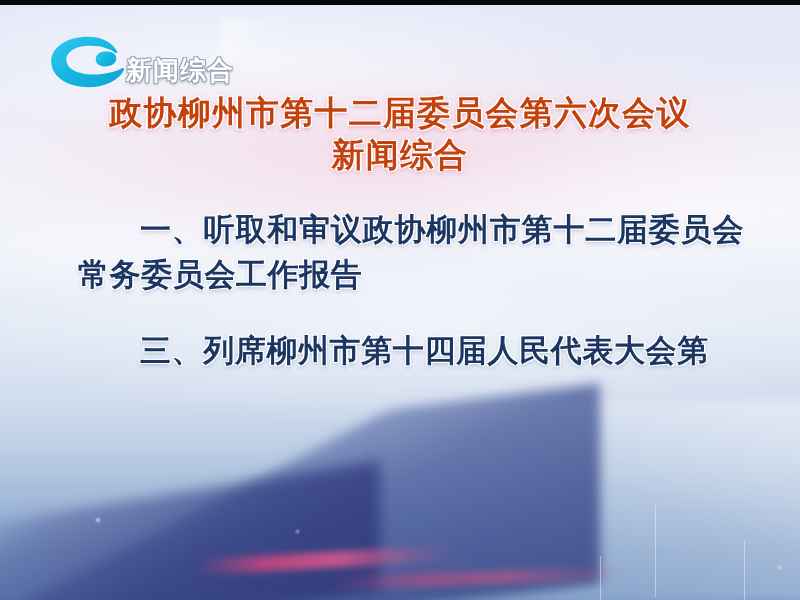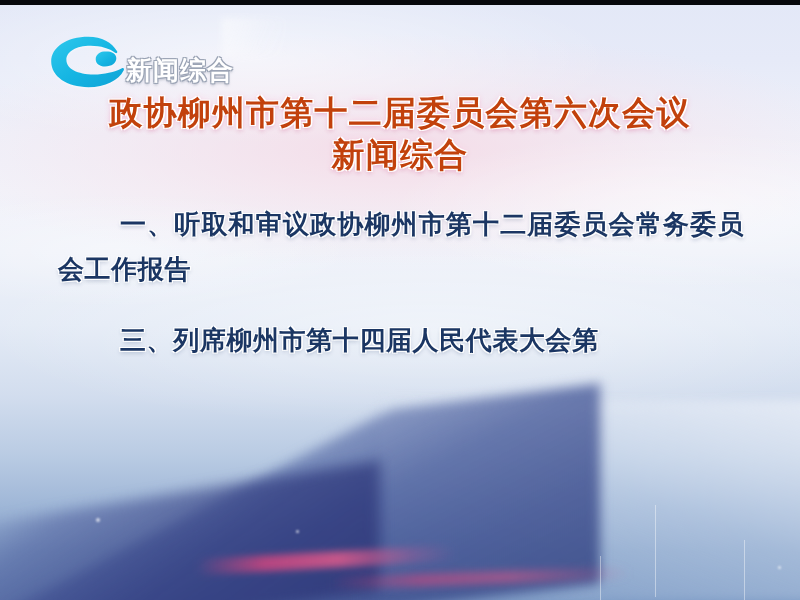--- a/index.html
+++ b/index.html
@@ -256,34 +256,35 @@
 
   .subtitle-group { margin-top: 20px; }
 
   #agenda-list {
     margin-top: 20px;
     padding: 0 56px 0 58px;
   }
 
   .agenda-item {
     font-family: "DejaVu Sans", "Liberation Sans", sans-serif;
-    font-size: 26px;
+    font-size: 31px;
     font-weight: 700;
     line-height: 45px;
     letter-spacing: 0.6px;
     color: #1b3663;
     text-indent: 62px;
     text-align: justify;
     text-align-last: left;
     text-shadow:
       -1.3px -1.3px 0 rgba(255,255,255,0.92),
        1.3px -1.3px 0 rgba(255,255,255,0.92),
       -1.3px  1.3px 0 rgba(255,255,255,0.92),
        1.3px  1.3px 0 rgba(255,255,255,0.92),
        0 2px 4px rgba(40, 62, 110, 0.30);
+    margin-left: 20px;
   }
 </style>
 </head>
 <body>
 
 <div id="broadcast-frame">
 
   <div class="bg-layer bg-sky"></div>
   <div class="bg-layer bg-pink-haze"></div>
   <div class="bg-layer bg-cloud"></div>

